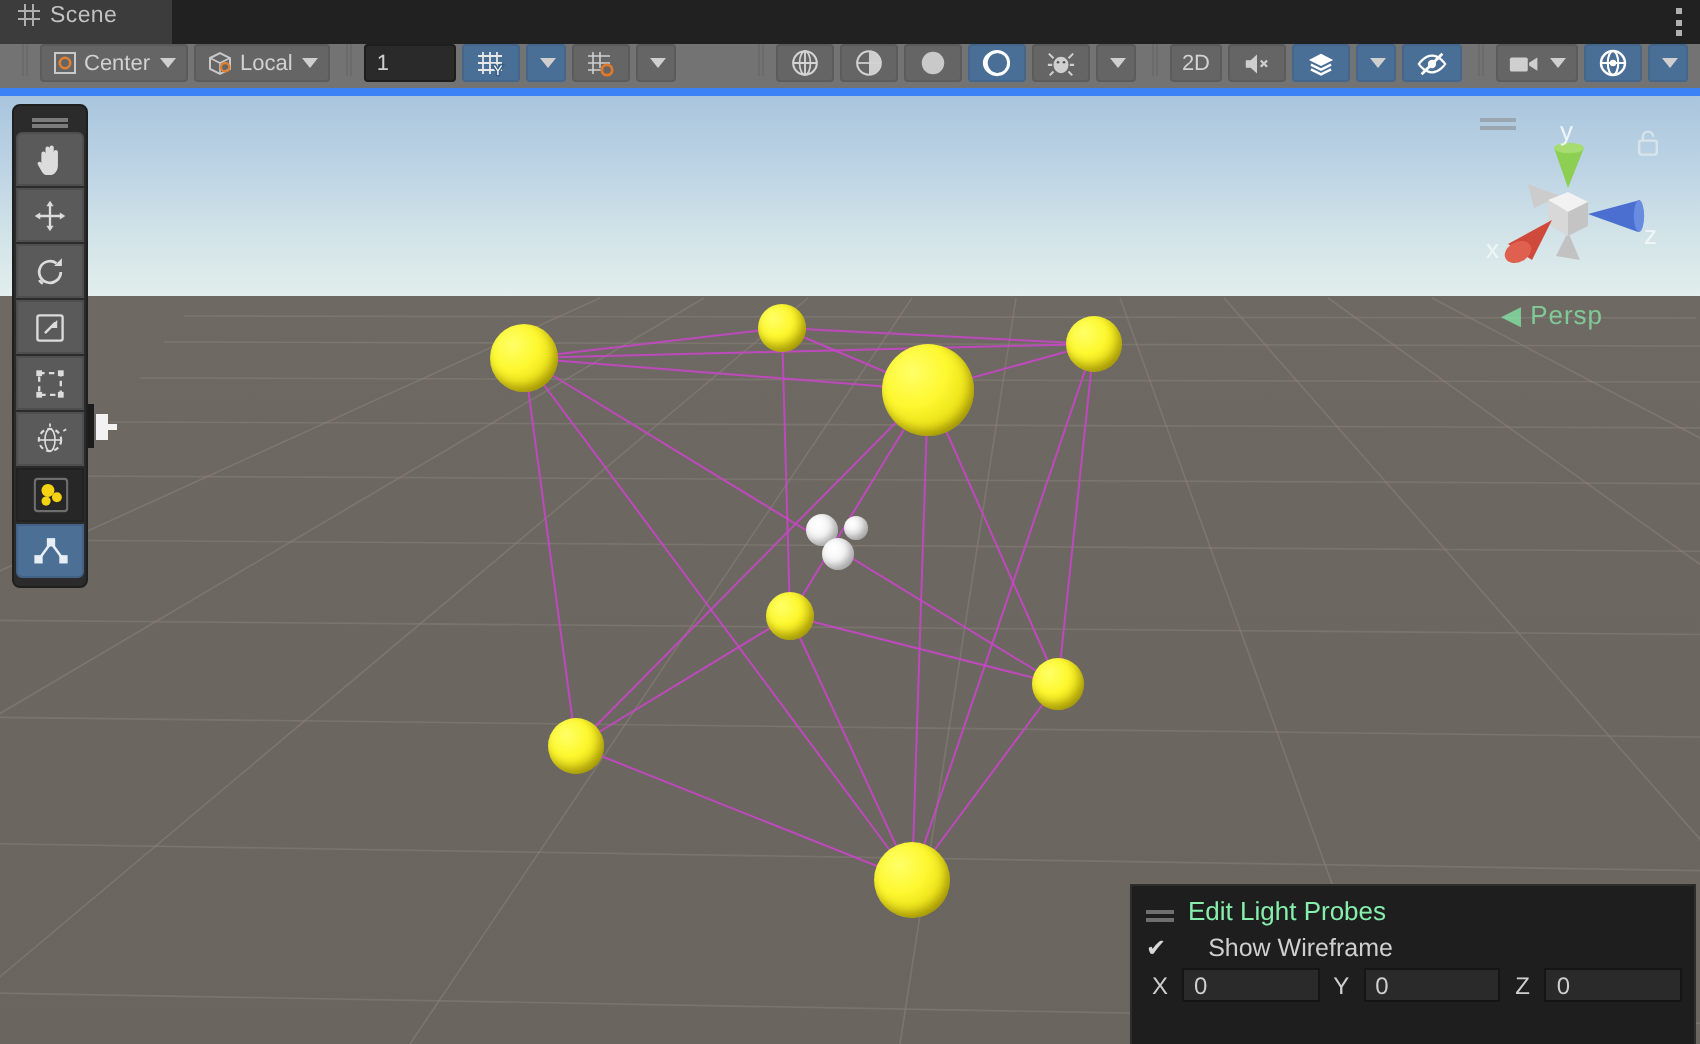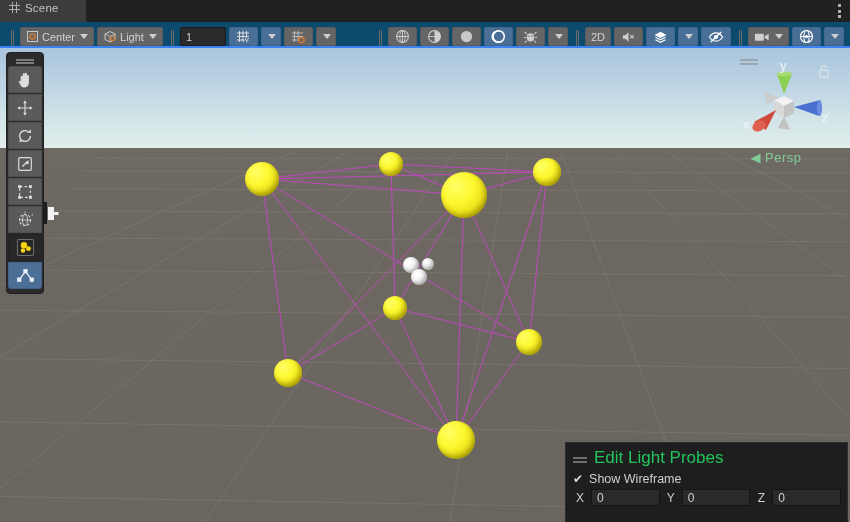--- a/index.html
+++ b/index.html
@@ -35,22 +35,22 @@
   .kebab {
     position: absolute; right: 9px; top: 4px; width: 4px; height: 14px;
     display: flex; flex-direction: column; justify-content: space-between;
     align-items: center;
   }
   .kebab i { width: 3px; height: 3px; background: #b0b0b0; display: block; }
 
   
   .toolbar {
     position: absolute; left: 0; top: 22px; width: 850px; height: 26px;
-    background: #0c4a6e; border-bottom: 2px solid #3b82f6;
-    display: flex; align-items: flex-end; padding: 0 6px; gap: 3px;
+    background: #737373; border-bottom: 4px solid #3b82f6;
+    display: flex; align-items: flex-start; padding: 0 6px; gap: 3px;
   }
   .sep { width: 1px; height: 16px; background: #6b6b6b; margin: 0 5px;
          box-shadow: 2px 0 0 #6b6b6b; }
   .tbtn {
     height: 19px; background: #656565; border: 1px solid #5b5b5b;
     border-radius: 2px; display: flex; align-items: center;
     gap: 3px; padding: 0 5px; color: #d2d2d2; font-size: 11px;
     white-space: nowrap;
   }
   .tbtn.active { background: #4a6f96; border-color: #44668a; }
@@ -133,24 +133,24 @@
     color: #86efac; font-size: 13px; opacity: .72; letter-spacing: .5px;
   }
 
   
   .probes-panel {
     position: absolute; left: 565px; top: 394px; width: 283px; height: 126px;
     background: #1e1e1e; border: 1px solid #2d2d2d;
   }
   .pp-title-row { display: flex; align-items: center; gap: 7px; padding: 5px 0 2px 7px; }
   .pp-handle { width: 14px; height: 2px; background: #6f6f6f; box-shadow: 0 4px 0 #6f6f6f; }
-  .pp-title { color: #22c55e; font-size: 17px; }
+  .pp-title { color: #86efac; font-size: 13px; }
   .pp-check-row { display: flex; align-items: center; gap: 6px; padding: 2px 0 2px 7px; }
   .chk { color: #d8d8d8; font-size: 12px; line-height: 1; }
-  .pp-label { color: #cfcfcf; font-size: 12.5px; }
+  .pp-label { color: #cfcfcf; font-size: 12.5px; margin-left: 15px; }
   .pp-sec { color: #cfcfcf; font-size: 12.5px; padding: 4px 0 3px 7px; }
   .vec-row { display: flex; align-items: center; padding: 1px 6px 0 7px; gap: 4px; }
   .vec-k { color: #cfcfcf; font-size: 12px; width: 14px; text-align: center; }
   .vec-f {
     flex: 1; height: 17px; background: #2a2a2a; border: 1px solid #151515;
     color: #cfcfcf; font-size: 12px; display: flex; align-items: center;
     padding-left: 5px;
   }
   .btn-row { display: flex; gap: 4px; padding: 5px 6px 0 7px; }
 </style>
@@ -182,21 +182,21 @@
       <span>Center</span>
       <span class="caret"></span>
     </div>
 
     <div class="tbtn">
       <svg class="ic" width="14" height="13" viewBox="0 0 14 13">
         <path d="M2 4 L7 1.5 L12 4 L12 9.5 L7 12 L2 9.5 Z" fill="none" stroke="#c9c9c9" stroke-width="1"></path>
         <path d="M2 4 L7 6.5 L12 4 M7 6.5 L7 12" fill="none" stroke="#c9c9c9" stroke-width=".8"></path>
         <circle cx="9.6" cy="8.6" r="2.1" fill="none" stroke="#e08030" stroke-width="1.2"></circle>
       </svg>
-      <span>Light</span>
+      <span>Local</span>
       <span class="caret"></span>
     </div>
 
     <div class="sep"></div>
 
     <div class="numfield">
       <span>1</span>
     </div>
 
     <div class="tbtn icononly active">

